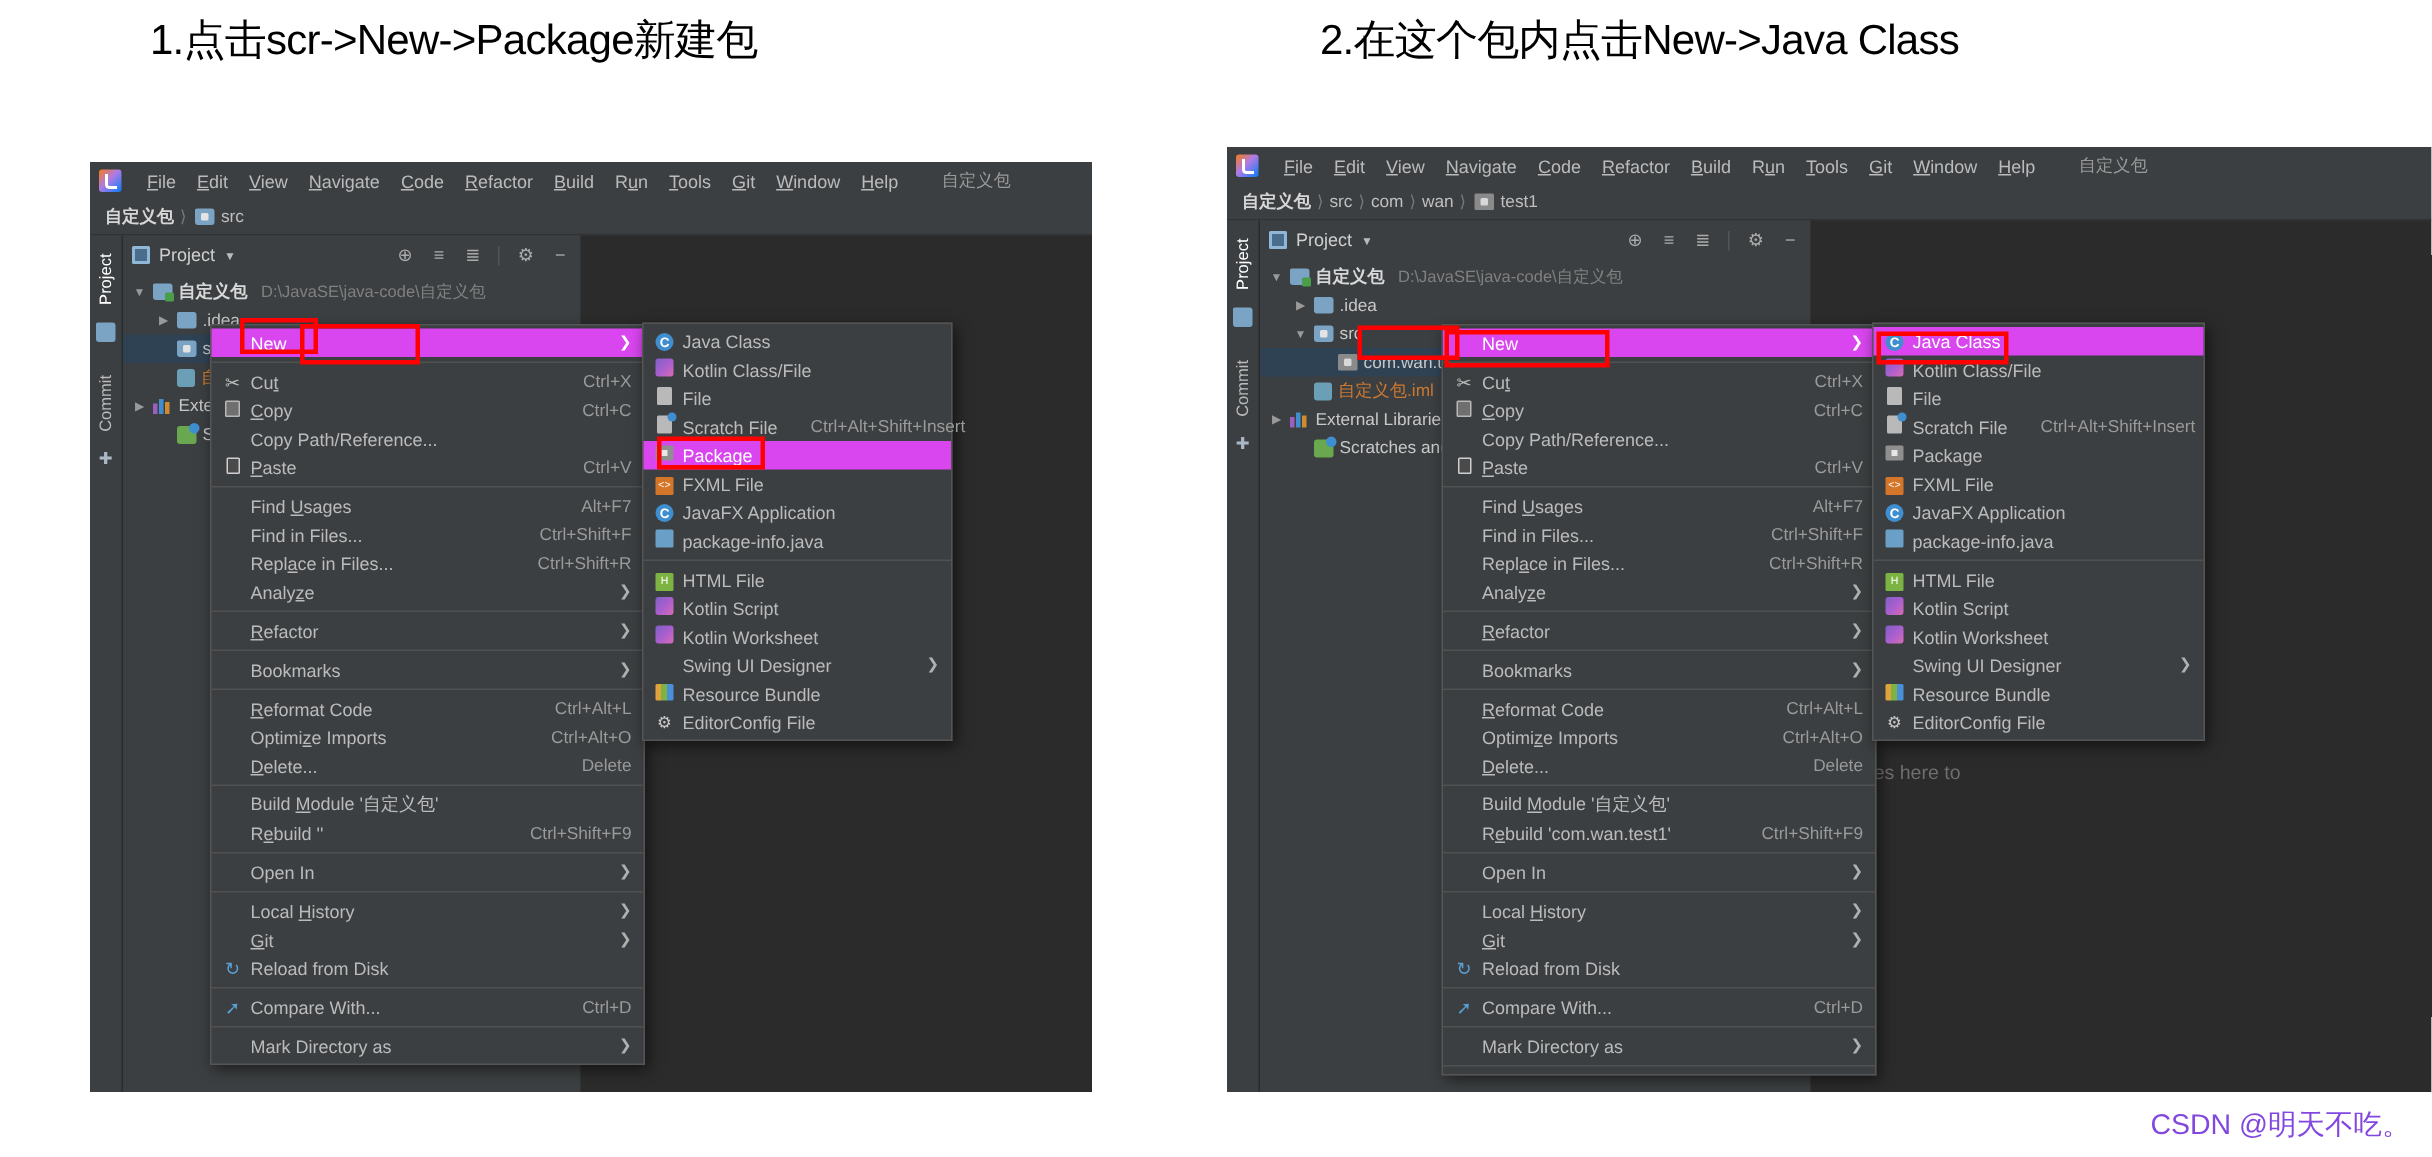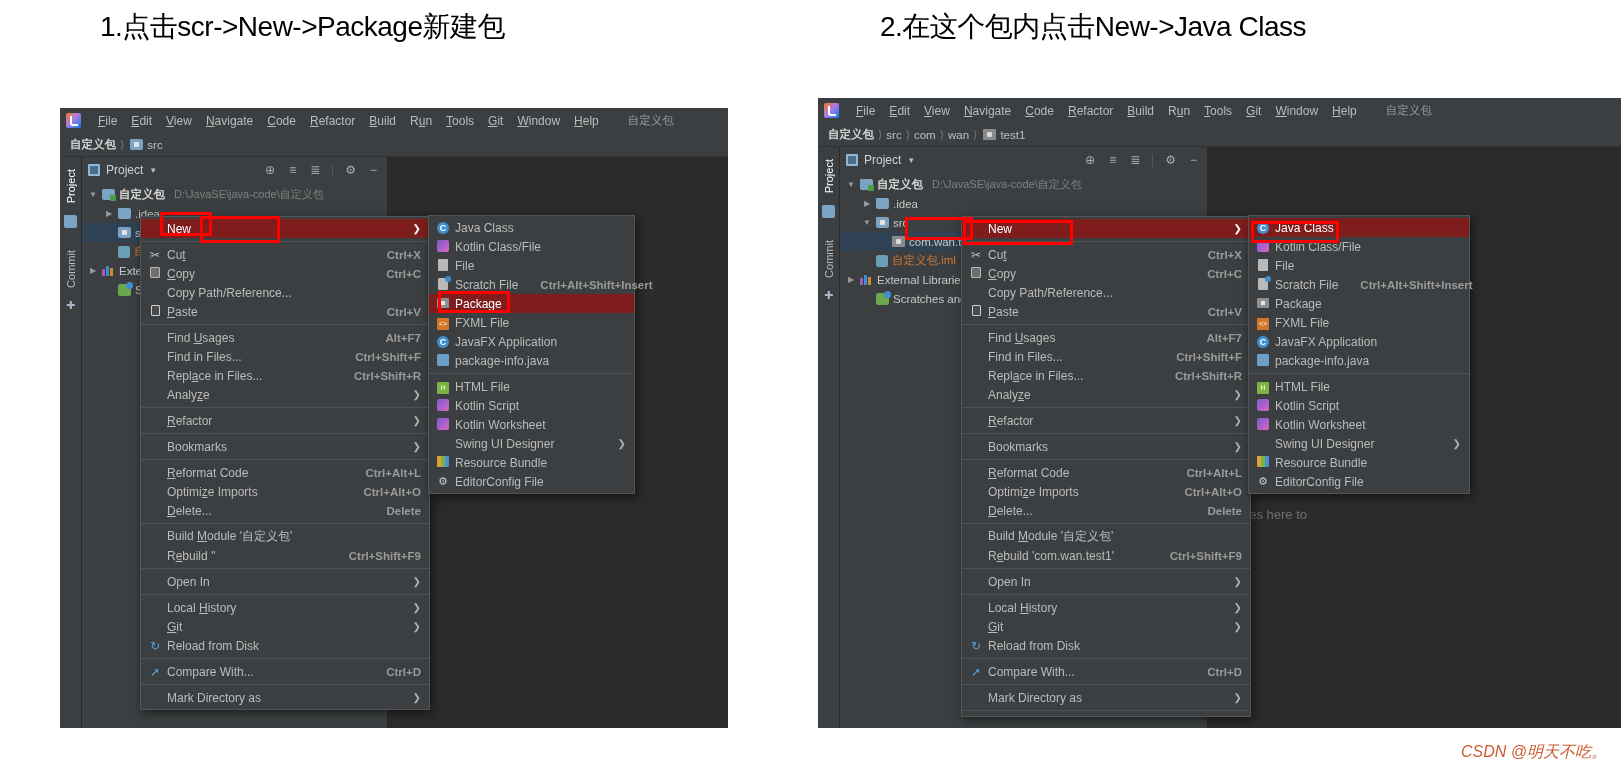--- a/index.html
+++ b/index.html
@@ -226,25 +226,25 @@
     color: #bbbbbb;
     z-index: 20;
   }
   .mi {
     height: 19px;
     display: flex; align-items: center;
     padding: 0 8px 0 6px;
     white-space: nowrap;
     position: relative;
   }
-  .mi.sel { background: #7f1d1d; color: #ffffff; }
+  .mi.sel { background: #d946ef; color: #ffffff; }
   .mi .mi-ico { width: 16px; flex: 0 0 16px; text-align: center; font-size: 11px; }
   .mi .mi-label { flex: 1; padding-left: 4px; }
   .mi .mi-label .mn { text-decoration: underline; }
-  .mi .mi-key { color: #9a9a9a; font-size: 11.5px; padding-left: 22px; font-weight: bold; }
+  .mi .mi-key { color: #9a9a9a; font-size: 11.5px; padding-left: 22px; }
   .mi .mi-arrow { color: #b0b0b0; font-size: 10px; padding-left: 14px; }
   .mi.sel .mi-arrow { color: #ffffff; }
   .msep { height: 1px; background: #515151; margin: 3px 0; }
 
   
   .g { display:inline-block; }
   .g-cut { font-size: 12px; color:#c0c0c0; }
   .g-copy { width:10px;height:11px;border:1px solid #b8b8b8;background:#6f6f6f;display:inline-block;border-radius:1px;}
   .g-paste{ width:9px;height:11px;border:1px solid #cfcfcf;background:#4a4a4a;display:inline-block;border-radius:1px;}
   .g-reload{ color:#5a9fd4; font-size:12px; }
@@ -274,26 +274,25 @@
     position: absolute;
     border: 3px solid #ff0000;
     pointer-events: none;
     z-index: 40;
   }
 
   
   .watermark {
     position: absolute;
     right: 14px; bottom: 8px;
-    color: #c2410c;
-    font-size: 16px;
+    color: #6d28d9;
+    font-size: 19px;
     opacity: .85;
     z-index: 50;
     white-space: nowrap;
-    font-style: italic;
   }
 </style>
 </head>
 <body>
 
 <div class="heading" id="heading-1">1.点击scr-&gt;New-&gt;Package新建包</div>
 <div class="heading" id="heading-2">2.在这个包内点击New-&gt;Java Class</div>
 
 <div class="ide" id="ide-left">
 

